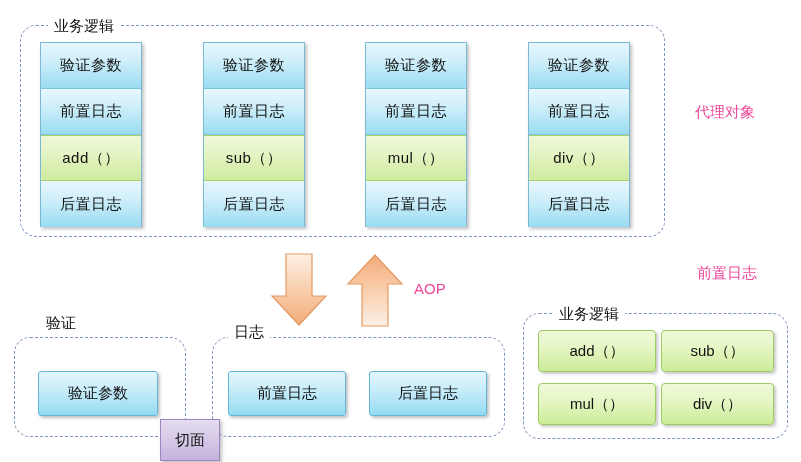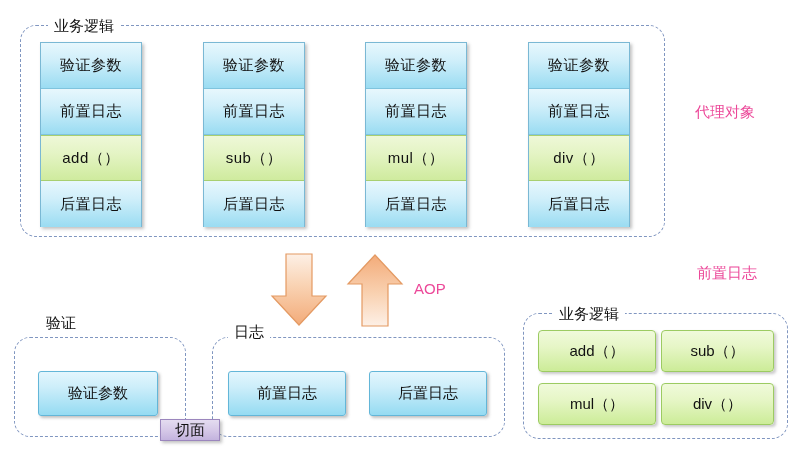--- a/index.html
+++ b/index.html
@@ -165,21 +165,21 @@
 
   <div class="group" style="left:14px;top:337px;width:172px;height:100px;"></div>
   <div class="group-label" style="left:40px;top:315px;">验证</div>
   <div class="bluebox" style="left:38px;top:371px;width:120px;height:45px;">验证参数</div>
 
   <div class="group" style="left:212px;top:337px;width:293px;height:100px;"></div>
   <div class="group-label" style="left:228px;top:324px;">日志</div>
   <div class="bluebox" style="left:228px;top:371px;width:118px;height:45px;">前置日志</div>
   <div class="bluebox" style="left:369px;top:371px;width:118px;height:45px;">后置日志</div>
 
-  <div class="badge" style="left:160px;top:419px;width:60px;height:22px;">切面</div>
+  <div class="badge" style="left:160px;top:419px;width:60px;height:42px;">切面</div>
 
   <div class="free-label" style="left:697px;top:265px;">前置日志</div>
 
   <div class="group" style="left:523px;top:313px;width:265px;height:126px;"></div>
   <div class="group-label" style="left:553px;top:306px;">业务逻辑</div>
 
   <div class="greenbox" style="left:538px;top:330px;width:118px;height:42px;">add（）</div>
   <div class="greenbox" style="left:661px;top:330px;width:113px;height:42px;">sub（）</div>
   <div class="greenbox" style="left:538px;top:383px;width:118px;height:42px;">mul（）</div>
   <div class="greenbox" style="left:661px;top:383px;width:113px;height:42px;">div（）</div>

